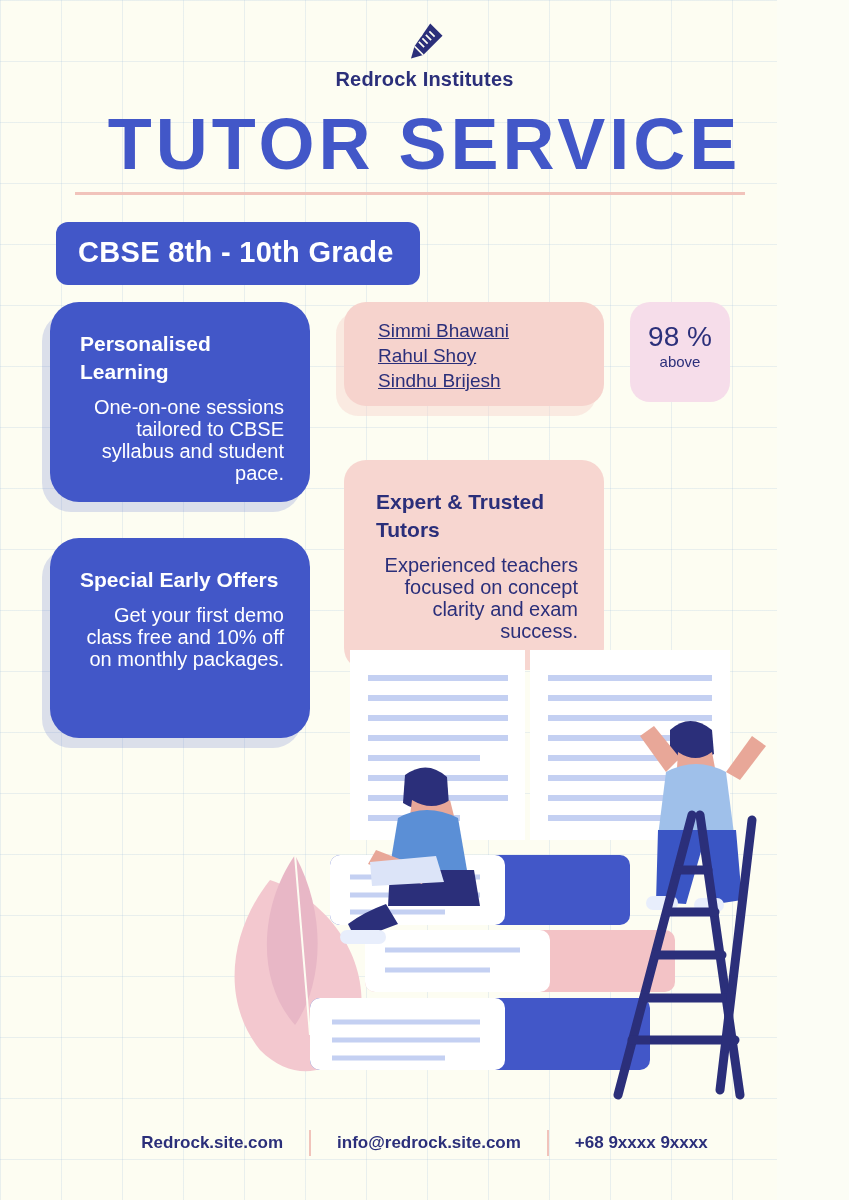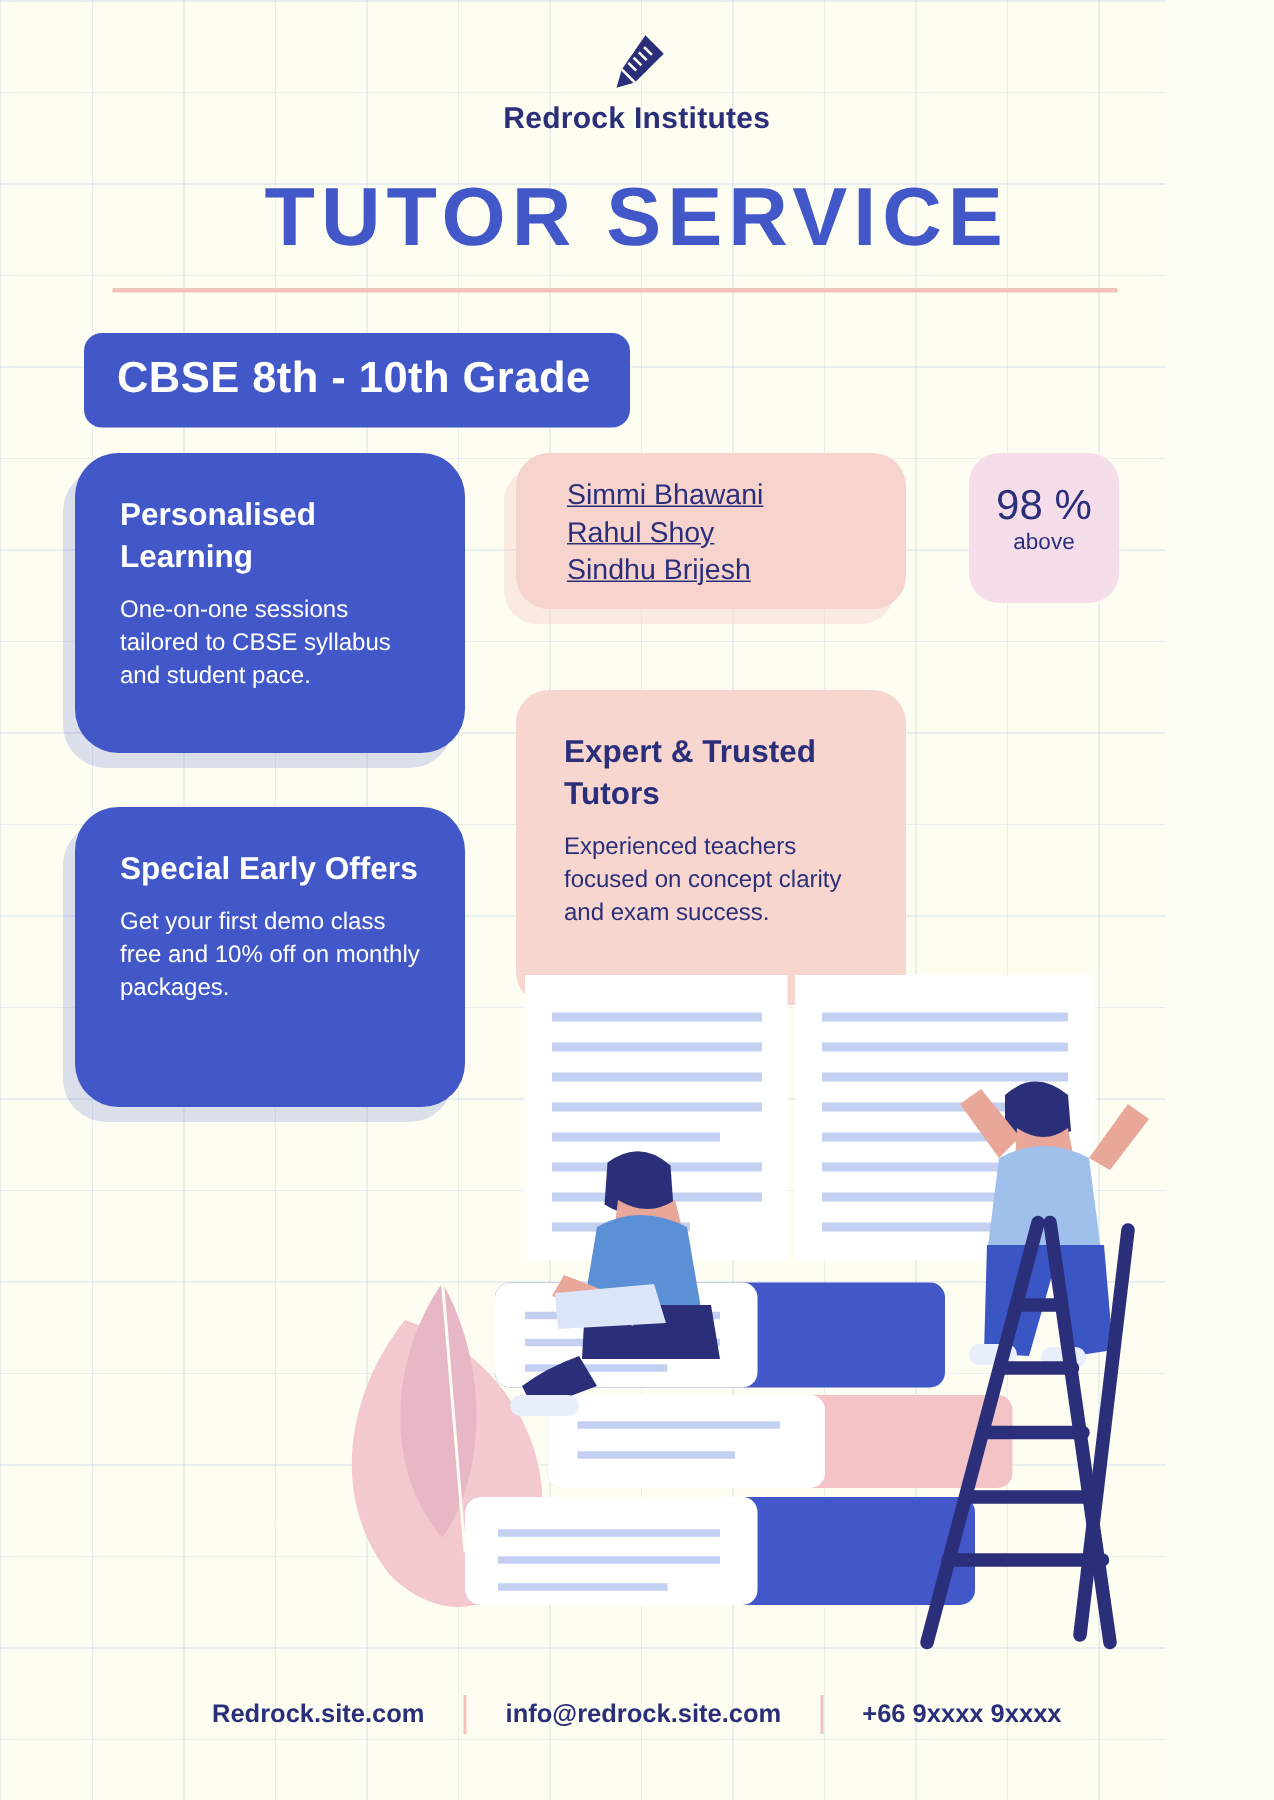--- a/index.html
+++ b/index.html
@@ -44,21 +44,21 @@
     color: #2b2f7a;
     letter-spacing: 0.2px;
   }
 
   .title {
     position: absolute;
     top: 98px;
     left: 0;
     width: 849px;
     text-align: center;
-    font-size: 55px;
+    font-size: 72px;
     line-height: 92px;
     font-weight: bold;
     letter-spacing: 4px;
     color: #4257c8;
   }
   .title-rule {
     position: absolute;
     top: 192px;
     left: 75px;
     width: 670px;
@@ -105,23 +105,24 @@
     background: #f6ddea;
     color: #2b2f7a;
   }
   .card-title {
     font-size: 21px;
     font-weight: bold;
     line-height: 28px;
     margin: 0 0 10px 0;
   }
   .card-body {
-    font-size: 16px;
+    font-size: 20px;
     line-height: 22px;
     margin: 0;
+    text-align: right;
   }
 
   #card-personalised {
     top: 302px; left: 50px; width: 260px; height: 200px;
     padding: 28px 26px 0 30px;
   }
   #card-offers {
     top: 538px; left: 50px; width: 260px; height: 200px;
     padding: 28px 26px 15px 30px;
   }
@@ -137,21 +138,20 @@
   #card-tutors {
     top: 425px; left: 344px; width: 260px; height: 210px;
     padding: 28px 26px 0 32px;
     margin-top: 35px;
   }
   #card-stat {
     top: 302px; left: 630px; width: 100px; height: 100px;
     border-radius: 20px;
     text-align: center;
     padding-top: 20px;
-    margin-left: 16px;
   }
   #card-stat .stat-value {
     font-size: 28px;
     line-height: 30px;
     color: #2b2f7a;
   }
   #card-stat .stat-label {
     font-size: 15px;
     line-height: 20px;
     color: #2b2f7a;
@@ -326,16 +326,16 @@
       <line x1="432" y1="400" x2="535" y2="400"></line>
       <line x1="552" y1="180" x2="520" y2="450"></line>
     </g>
   </svg>
 
   <div class="footer">
     <div class="footer-item">Redrock.site.com</div>
     <div class="footer-sep"></div>
     <div class="footer-item">info@redrock.site.com</div>
     <div class="footer-sep"></div>
-    <div class="footer-item">+66 9xxxx 9xxxx</div>
+    <div class="footer-item">+68 9xxxx 9xxxx</div>
   </div>
 
 </div>
 
 </body></html>

